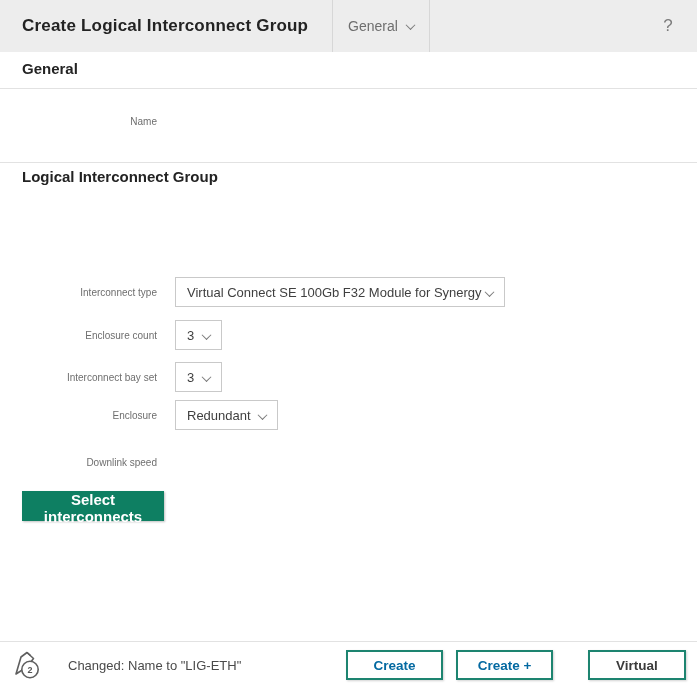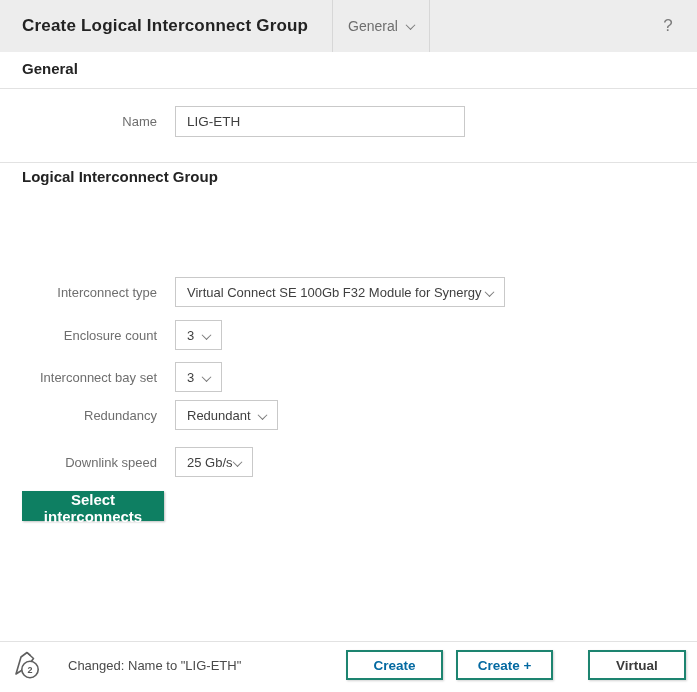--- a/index.html
+++ b/index.html
@@ -45,21 +45,21 @@
   .sec-heading {
     position:absolute; left:22px;
     font-size:15px; font-weight:bold; color:#232323;
   }
   .rule { position:absolute; left:0; width:697px; height:1px; background:#e2e2e2; }
 
   
   .row-label {
     position:absolute; left:0; width:157px; height:31px;
     display:flex; align-items:center; justify-content:flex-end;
-    font-size:13px; color:#6e6e6e;
+    font-size:10px; color:#6e6e6e;
   }
   .text-input {
     position:absolute; left:175px; height:31px;
     border:1px solid #c9c9c9; background:#fff;
     font-family:"Liberation Sans", sans-serif;
     font-size:13.5px; color:#3f3f3f; padding:0 11px;
     outline:none;
   }
   .desc {
     position:absolute; left:22px; width:560px;
@@ -118,21 +118,20 @@
       <span class="chev"></span>
     </div>
     <div class="hdr-vline" style="left:429px"></div>
     <div class="hdr-help">?</div>
   </div>
 
   <div class="sec-heading" style="top:60px">General</div>
   <div class="rule" style="top:88px"></div>
 
   <div class="row-label" style="top:106px">Name</div>
-  <input class="text-input" style="top: 106px; width: 290px;" value="LIG-ETH">
 
   <div class="rule" style="top:162px"></div>
 
   <div class="sec-heading" style="top:168px">Logical Interconnect Group</div>
 
 
   <div class="row-label" style="top:277px">Interconnect type</div>
   <div class="dropdown" style="top:277px; width:330px">
     <span class="dd-value">Virtual Connect SE 100Gb F32 Module for Synergy</span>
     <span class="chev"></span>
@@ -143,31 +142,27 @@
     <span class="dd-value">3</span>
     <span class="chev"></span>
   </div>
 
   <div class="row-label" style="top:362px">Interconnect bay set</div>
   <div class="dropdown" style="top:362px; width:47px">
     <span class="dd-value">3</span>
     <span class="chev"></span>
   </div>
 
-  <div class="row-label" style="top:400px">Redundancy</div>
+  <div class="row-label" style="top:400px">Enclosure</div>
   <div class="dropdown" style="top:400px; width:103px">
     <span class="dd-value">Redundant</span>
     <span class="chev"></span>
   </div>
 
   <div class="row-label" style="top:447px">Downlink speed</div>
-  <div class="dropdown" style="top:447px; width:78px">
-    <span class="dd-value">25 Gb/s</span>
-    <span class="chev"></span>
-  </div>
 
   <button class="btn-primary">Select interconnects</button>
 
   <div class="rule ftr-rule"></div>
 
   <div class="ftr-icon">
     <svg width="34" height="34" viewBox="0 0 34 34">
       <g fill="none" stroke="#5f5f5f" stroke-width="1.6" stroke-linejoin="round">
         <path d="M5 26 L10 9 L16 4.5 L22.5 10.5 L16 19 Z"></path>
         <path d="M16 4.5 L19.5 7.5"></path>

